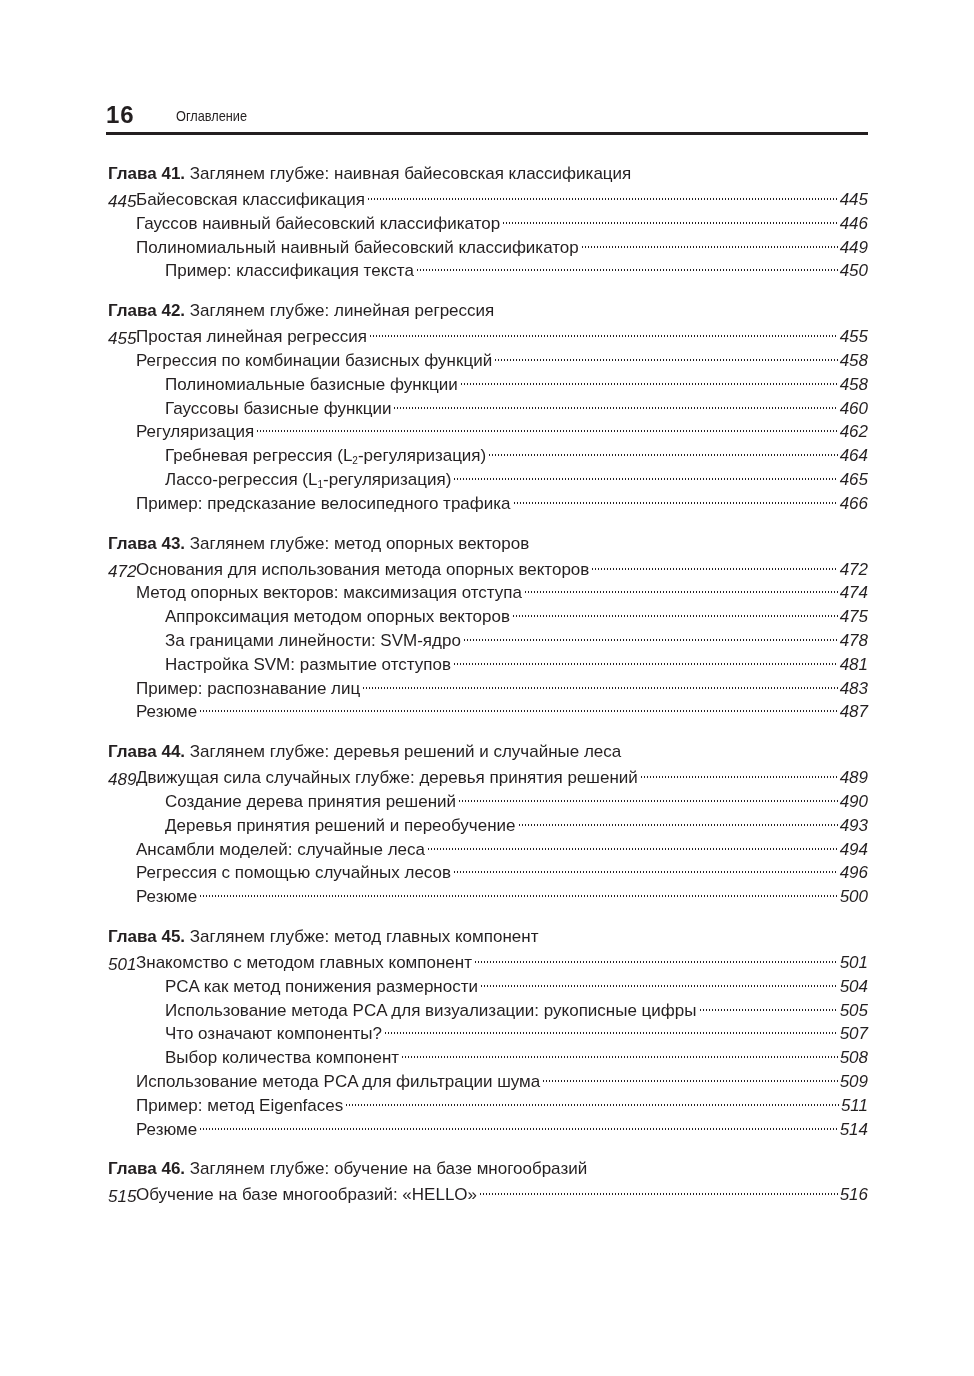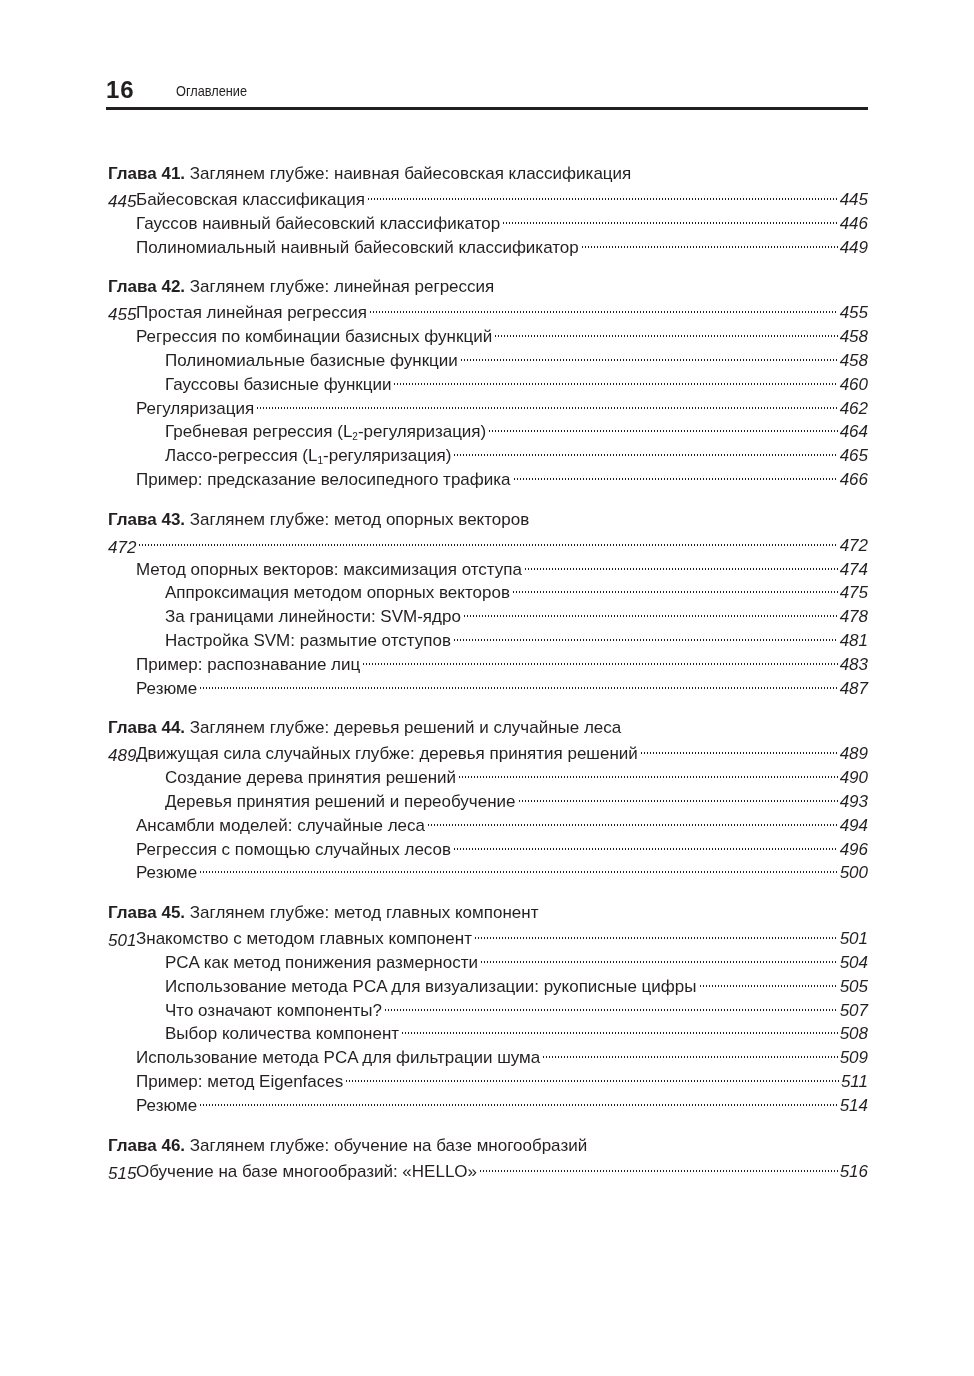--- a/index.html
+++ b/index.html
@@ -1,21 +1,21 @@
 <!DOCTYPE html>
 <html><head>
 <meta charset="utf-8">
 <style>
   html, body { margin: 0; padding: 0; background: #ffffff; }
   body {
     width: 974px; height: 1376px; position: relative; overflow: hidden;
     font-family: "Liberation Sans", "DejaVu Sans", sans-serif; color: #231f20;
   }
   .header {
-    position: absolute; left: 106px; top: 75px; width: 762px; height: 32px;
+    position: absolute; left: 106px; top: 100px; width: 762px; height: 32px;
     border-bottom: 3px solid #231f20;
   }
   .page-num {
     position: absolute; left: 0; top: 0; font-weight: bold; font-size: 24px; line-height: 30px;
     letter-spacing: 1px;
   }
   .running-title {
     position: absolute; left: 70px; top: 6px; font-size: 15px; line-height: 20px;
     transform: scaleX(0.85); transform-origin: left center;
   }
@@ -62,20 +62,25 @@
       <div class="entry lvl1">
         <span class="title"><span>Гауссов наивный байесовский классификатор</span></span>
         <span class="dots"></span>
         <span class="page">446</span>
       </div>
       <div class="entry lvl1">
         <span class="title"><span>Полиномиальный наивный байесовский классификатор</span></span>
         <span class="dots"></span>
         <span class="page">449</span>
       </div>
+      <div class="entry lvl2">
+        <span class="title"><span>Пример: классификация текста</span></span>
+        <span class="dots"></span>
+        <span class="page">450</span>
+      </div>
     </div>
     <div class="chapter">
       <div class="entry lvl0">
         <span class="title"><span class="ch-label">Глава 42.</span> <span>Заглянем глубже: линейная регрессия</span></span>
         <span class="dots"></span>
         <span class="page">455</span>
       </div>
       <div class="entry lvl1">
         <span class="title"><span>Простая линейная регрессия</span></span>
         <span class="dots"></span>
@@ -117,20 +122,21 @@
         <span class="page">466</span>
       </div>
     </div>
     <div class="chapter">
       <div class="entry lvl0">
         <span class="title"><span class="ch-label">Глава 43.</span> <span>Заглянем глубже: метод опорных векторов</span></span>
         <span class="dots"></span>
         <span class="page">472</span>
       </div>
       <div class="entry lvl1">
+        <span class="title"><span>Основания для использования метода опорных векторов</span></span>
         <span class="dots"></span>
         <span class="page">472</span>
       </div>
       <div class="entry lvl1">
         <span class="title"><span>Метод опорных векторов: максимизация отступа</span></span>
         <span class="dots"></span>
         <span class="page">474</span>
       </div>
       <div class="entry lvl2">
         <span class="title"><span>Аппроксимация методом опорных векторов</span></span>

